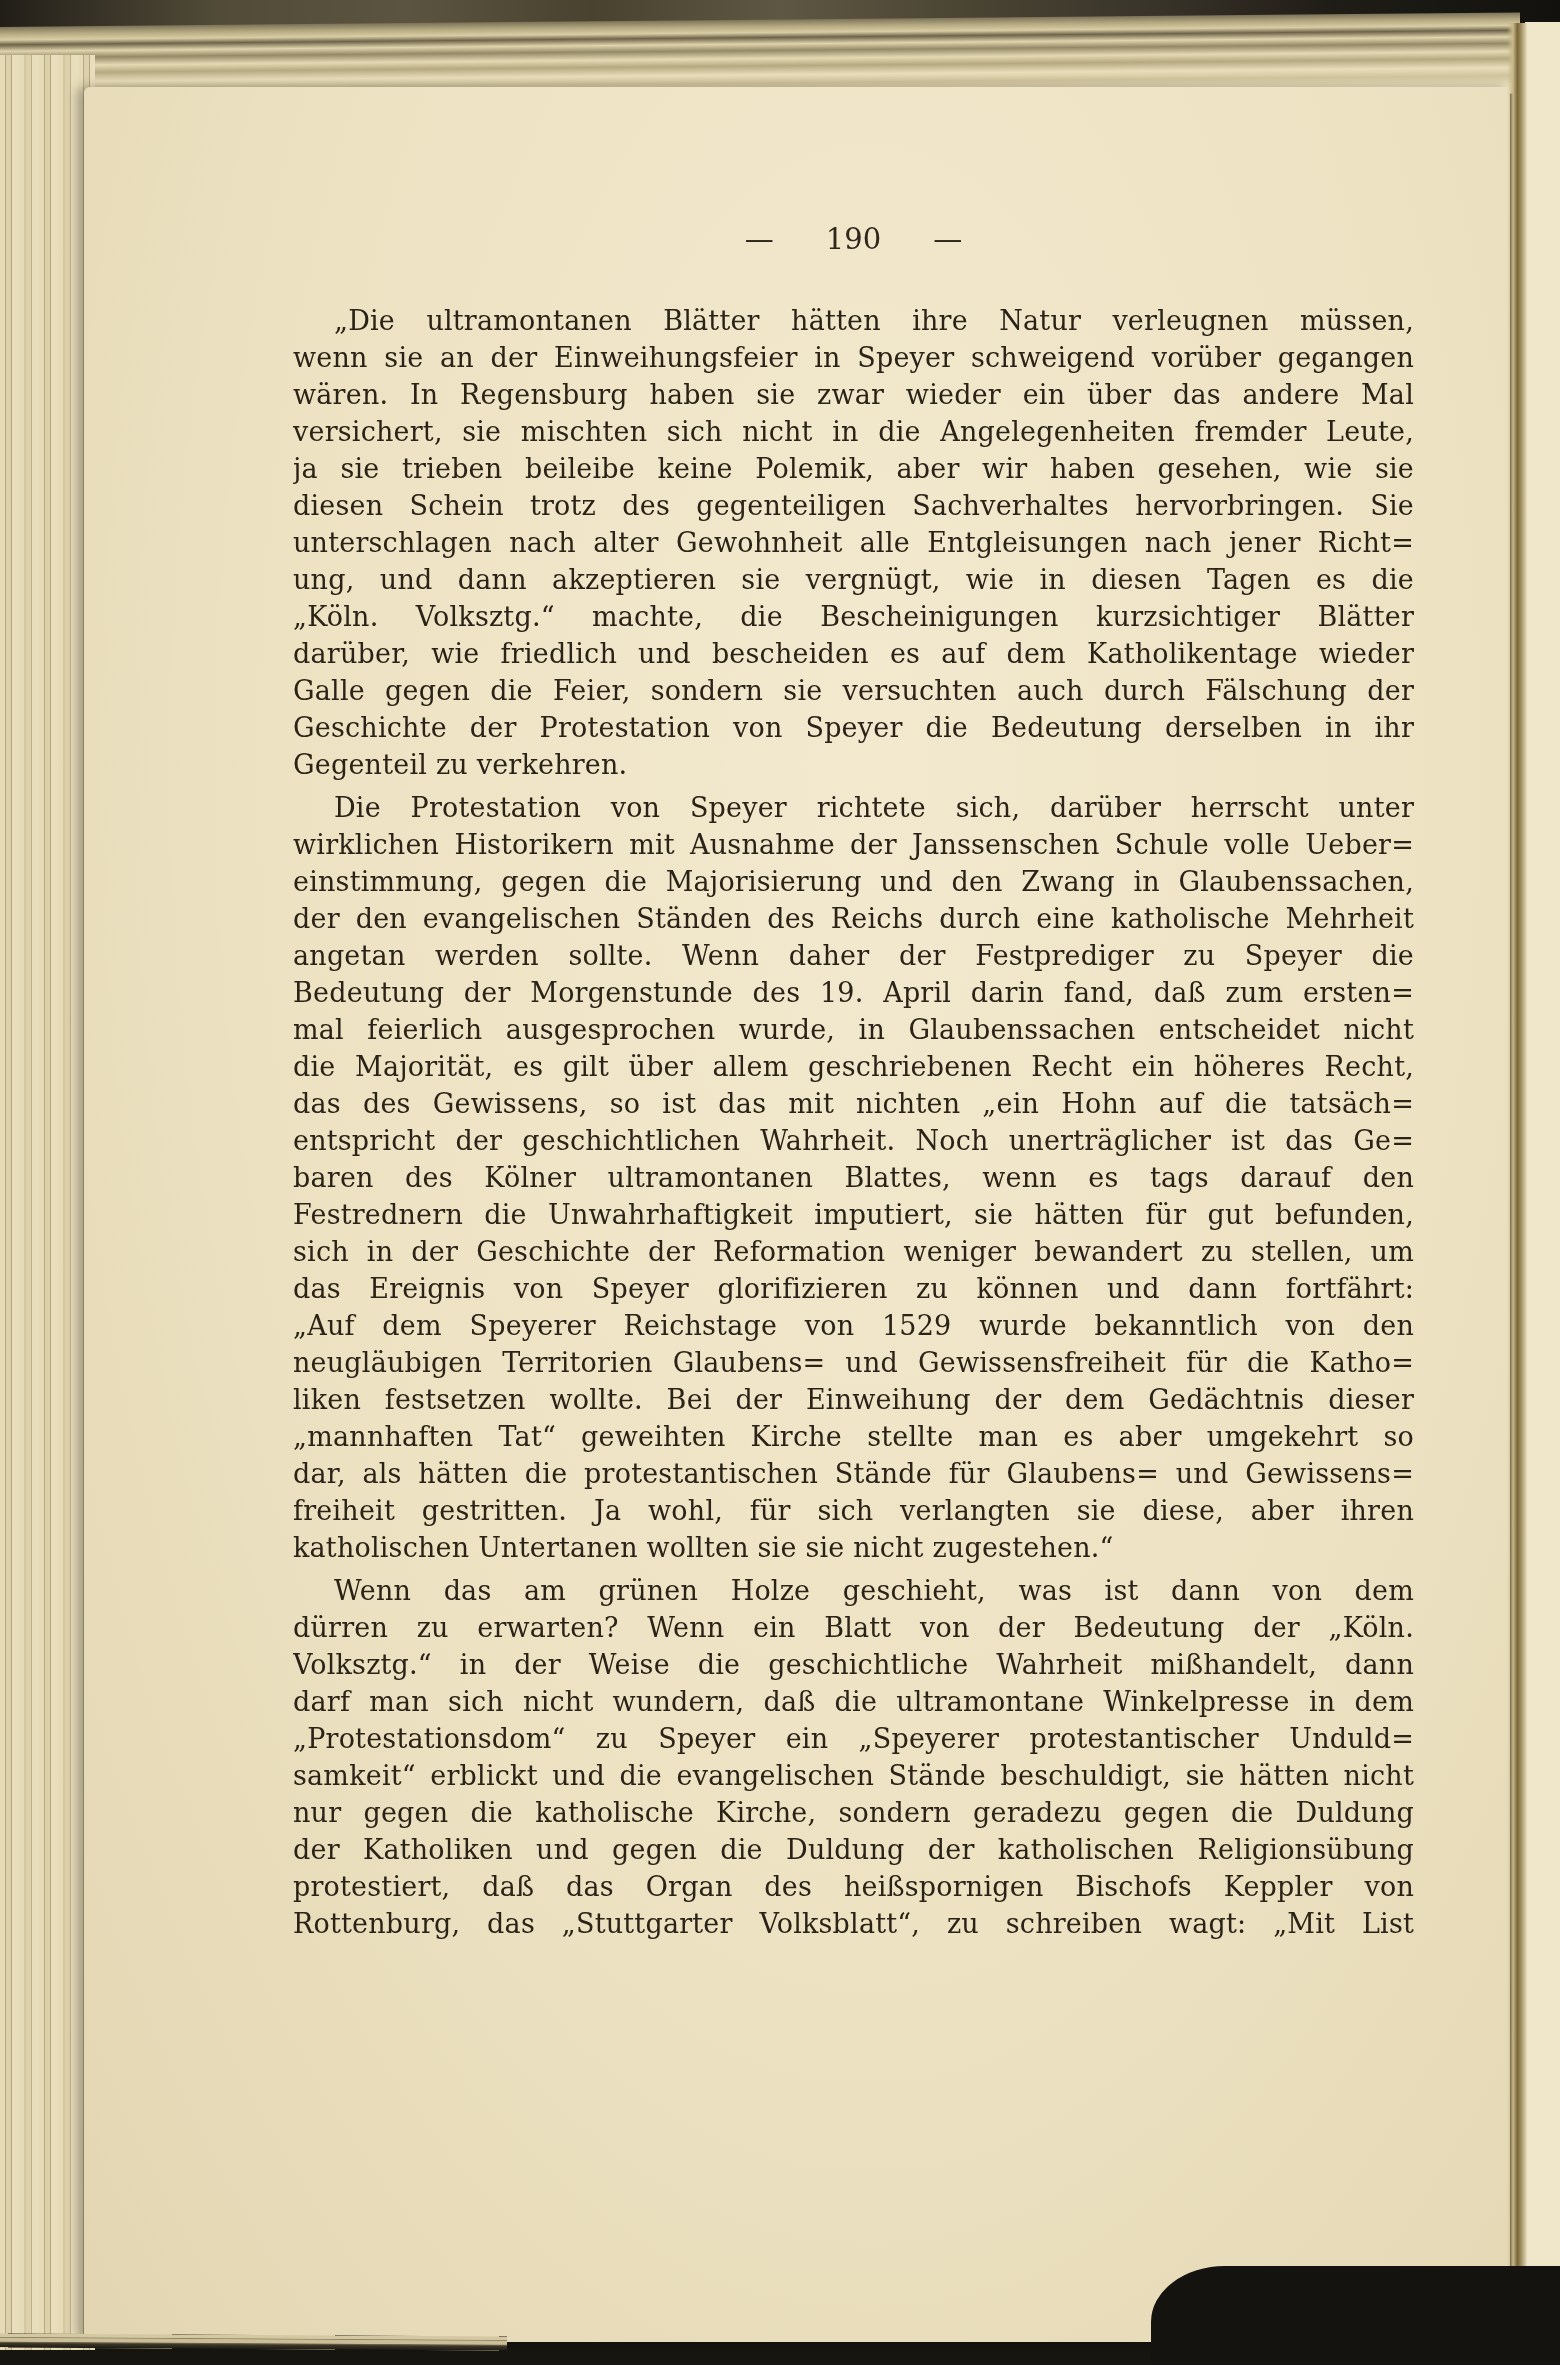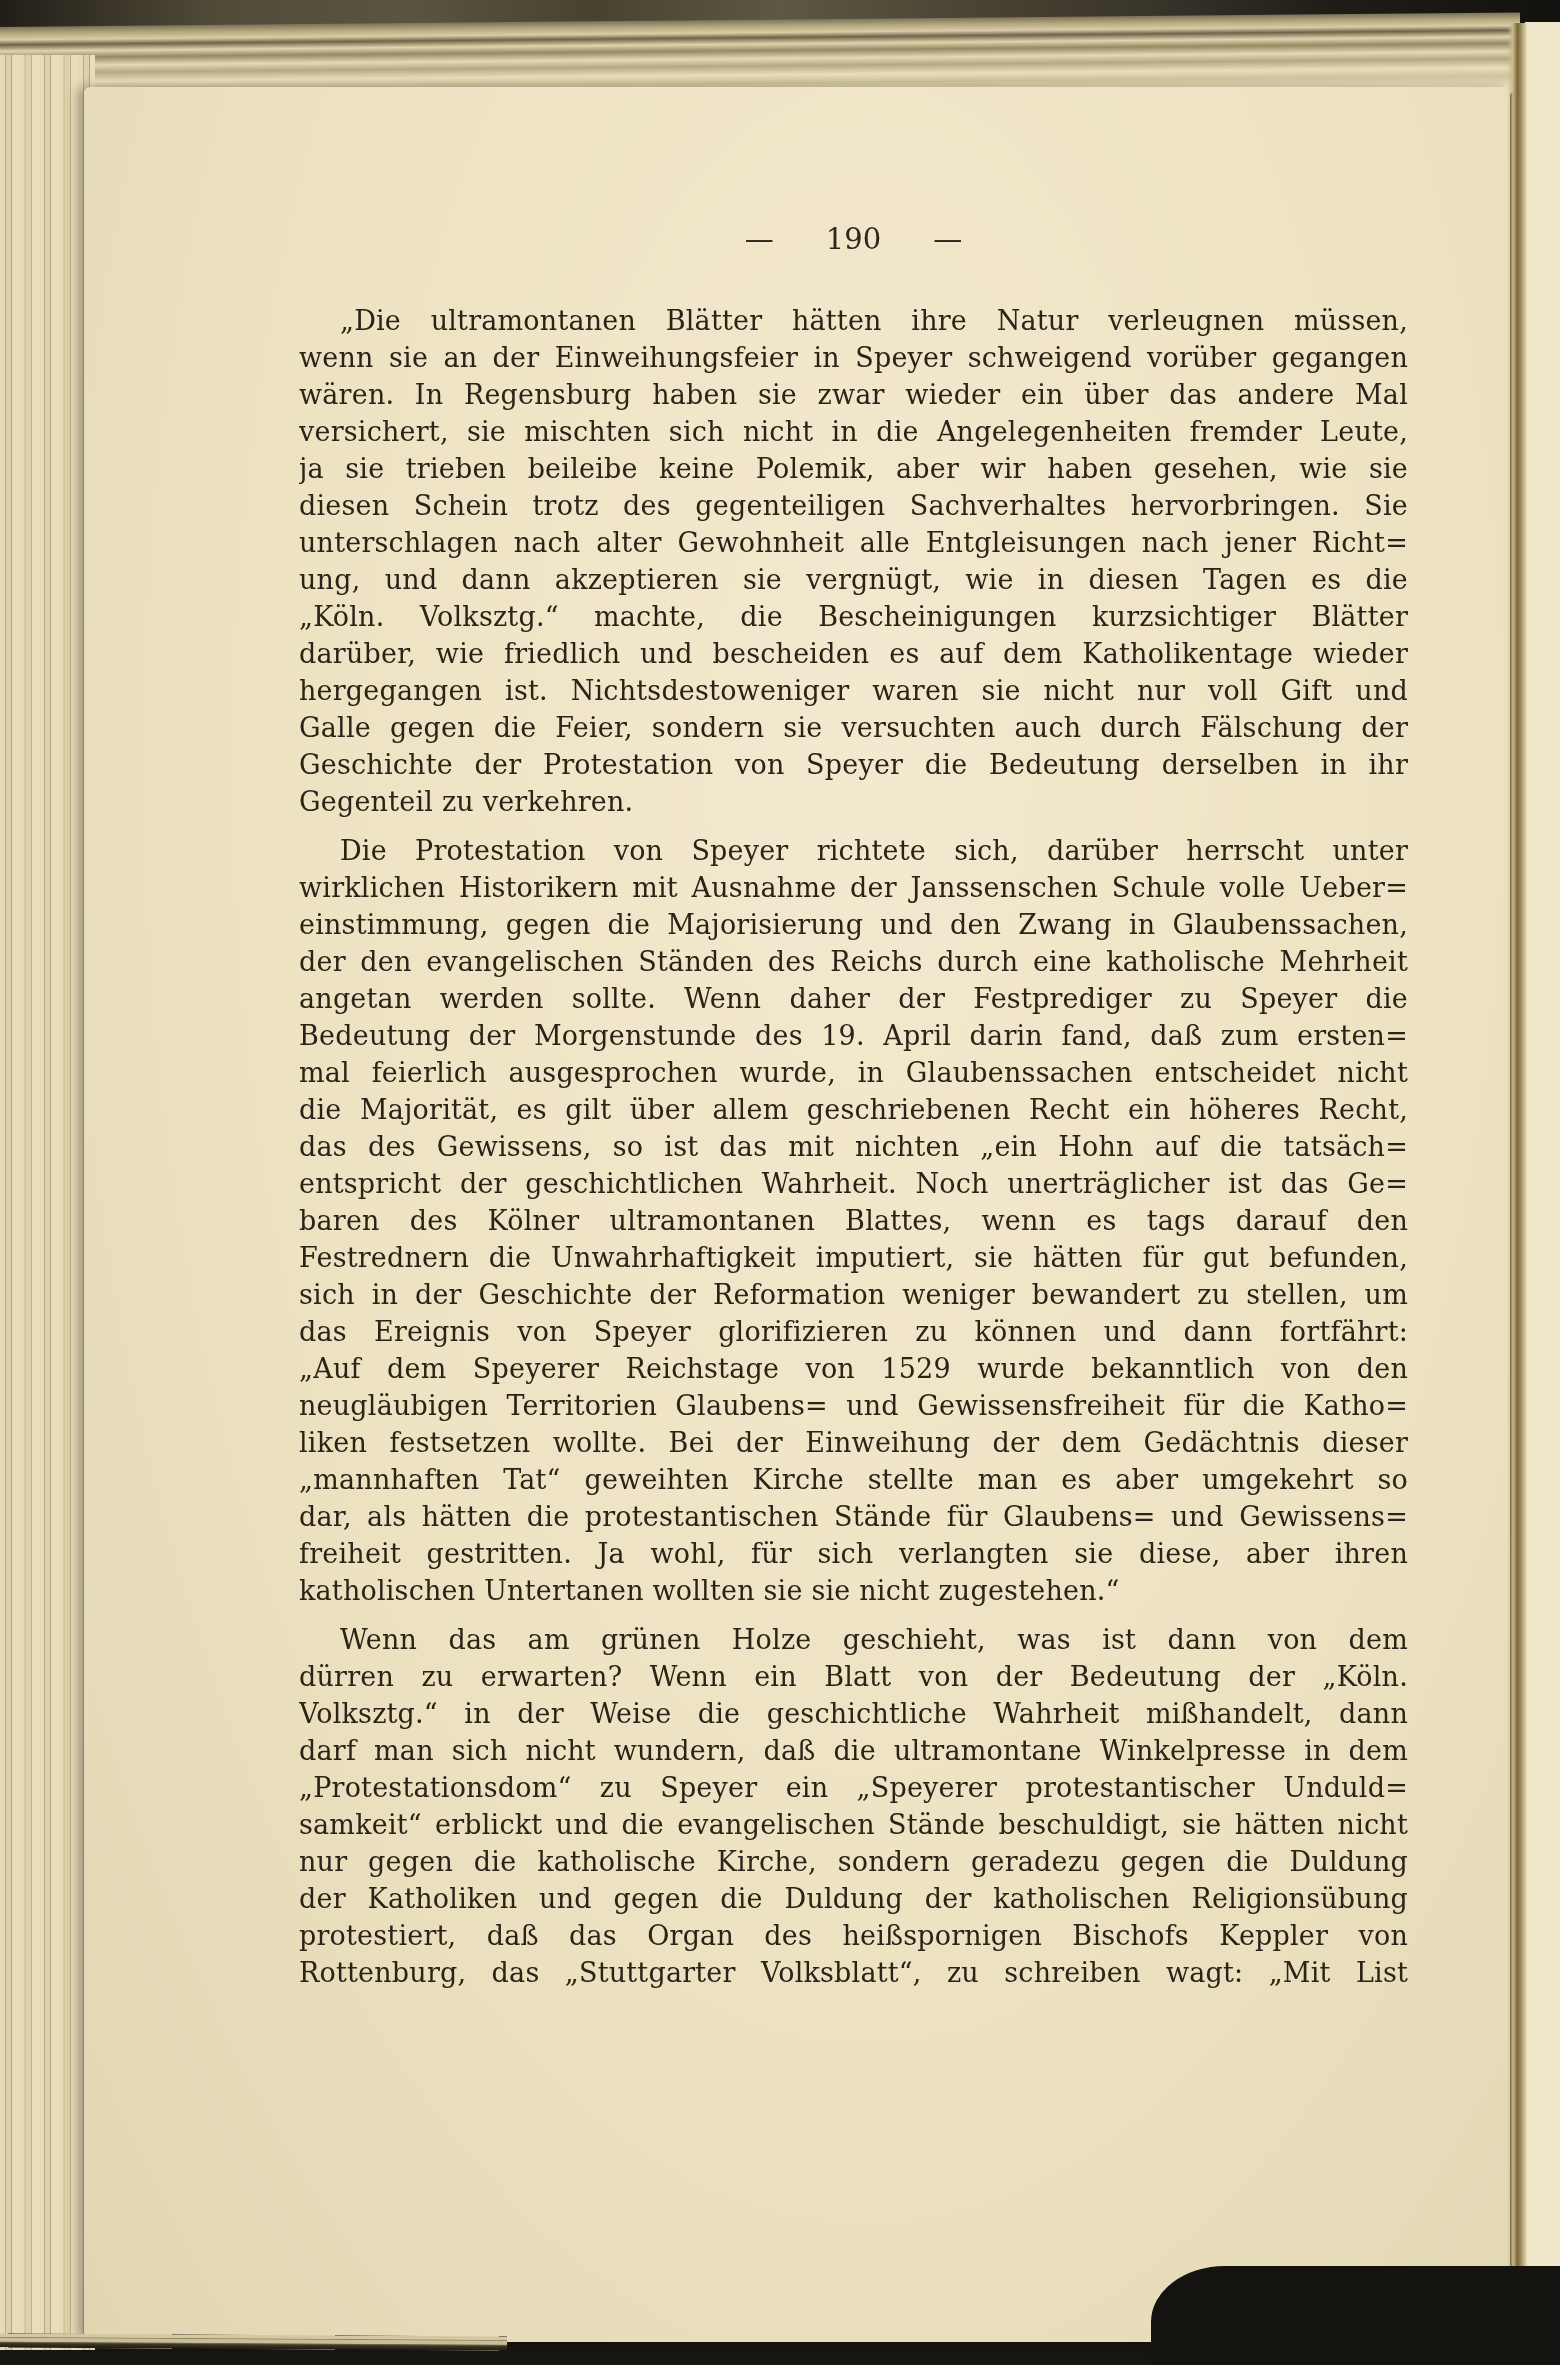--- a/index.html
+++ b/index.html
@@ -84,21 +84,21 @@
   
   .text-area {
     position:absolute; left:287px; top:220px; width:1133px;
     color:#2b2317; z-index:6;
   }
   .page-number-row {
     display:flex; justify-content:center; align-items:center;
     gap:52px; height:37px; font-size:29px; color:#2f271b;
   }
   .text-block { margin-top:45px; }
-  .paragraph { margin:12px; }
+  .paragraph { margin:6px; }
   .line {
     font-size:27px;
     height:37px; line-height:37px;
     text-align:justify; text-align-last:justify;
     overflow:hidden;
     letter-spacing:0.2px;
   }
   .line.first { text-indent:41px; }
   .line.noj { text-align:left; text-align-last:left; }
 </style>
@@ -126,21 +126,20 @@
           <div class="line first">„Die ultramontanen Blätter hätten ihre Natur verleugnen müssen,</div>
           <div class="line">wenn sie an der Einweihungsfeier in Speyer schweigend vorüber gegangen</div>
           <div class="line">wären. In Regensburg haben sie zwar wieder ein über das andere Mal</div>
           <div class="line">versichert, sie mischten sich nicht in die Angelegenheiten fremder Leute,</div>
           <div class="line">ja sie trieben beileibe keine Polemik, aber wir haben gesehen, wie sie</div>
           <div class="line">diesen Schein trotz des gegenteiligen Sachverhaltes hervorbringen. Sie</div>
           <div class="line">unterschlagen nach alter Gewohnheit alle Entgleisungen nach jener Richt=</div>
           <div class="line">ung, und dann akzeptieren sie vergnügt, wie in diesen Tagen es die</div>
           <div class="line">„Köln. Volksztg.“ machte, die Bescheinigungen kurzsichtiger Blätter</div>
           <div class="line">darüber, wie friedlich und bescheiden es auf dem Katholikentage wieder</div>
-          <div class="line">hergegangen ist. Nichtsdestoweniger waren sie nicht nur voll Gift und</div>
           <div class="line">Galle gegen die Feier, sondern sie versuchten auch durch Fälschung der</div>
           <div class="line">Geschichte der Protestation von Speyer die Bedeutung derselben in ihr</div>
           <div class="line noj">Gegenteil zu verkehren.</div>
         </div>
         <div class="paragraph">
           <div class="line first">Die Protestation von Speyer richtete sich, darüber herrscht unter</div>
           <div class="line">wirklichen Historikern mit Ausnahme der Janssenschen Schule volle Ueber=</div>
           <div class="line">einstimmung, gegen die Majorisierung und den Zwang in Glaubenssachen,</div>
           <div class="line">der den evangelischen Ständen des Reichs durch eine katholische Mehrheit</div>
           <div class="line">angetan werden sollte. Wenn daher der Festprediger zu Speyer die</div>

